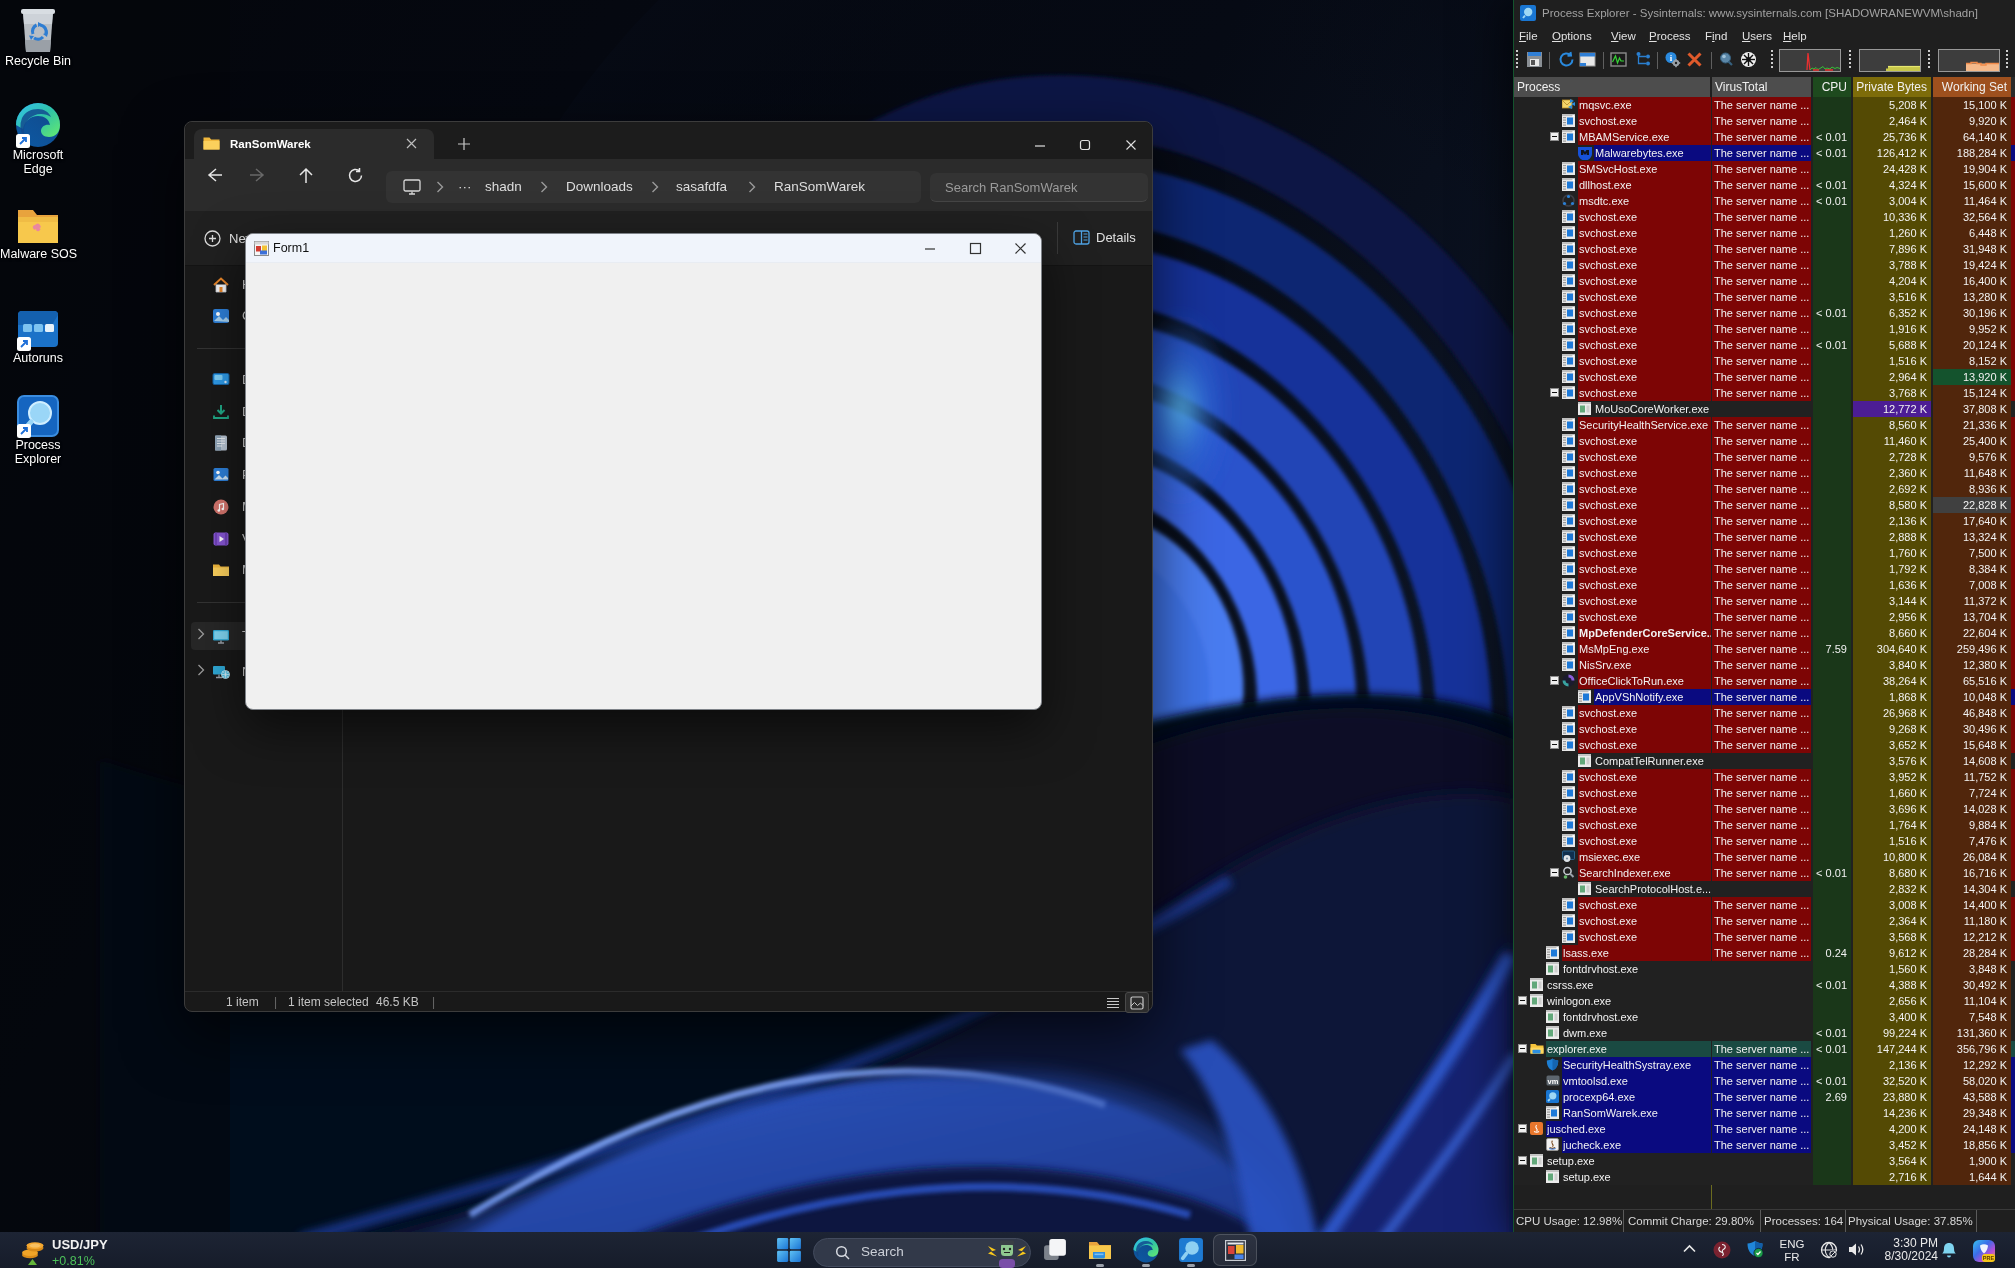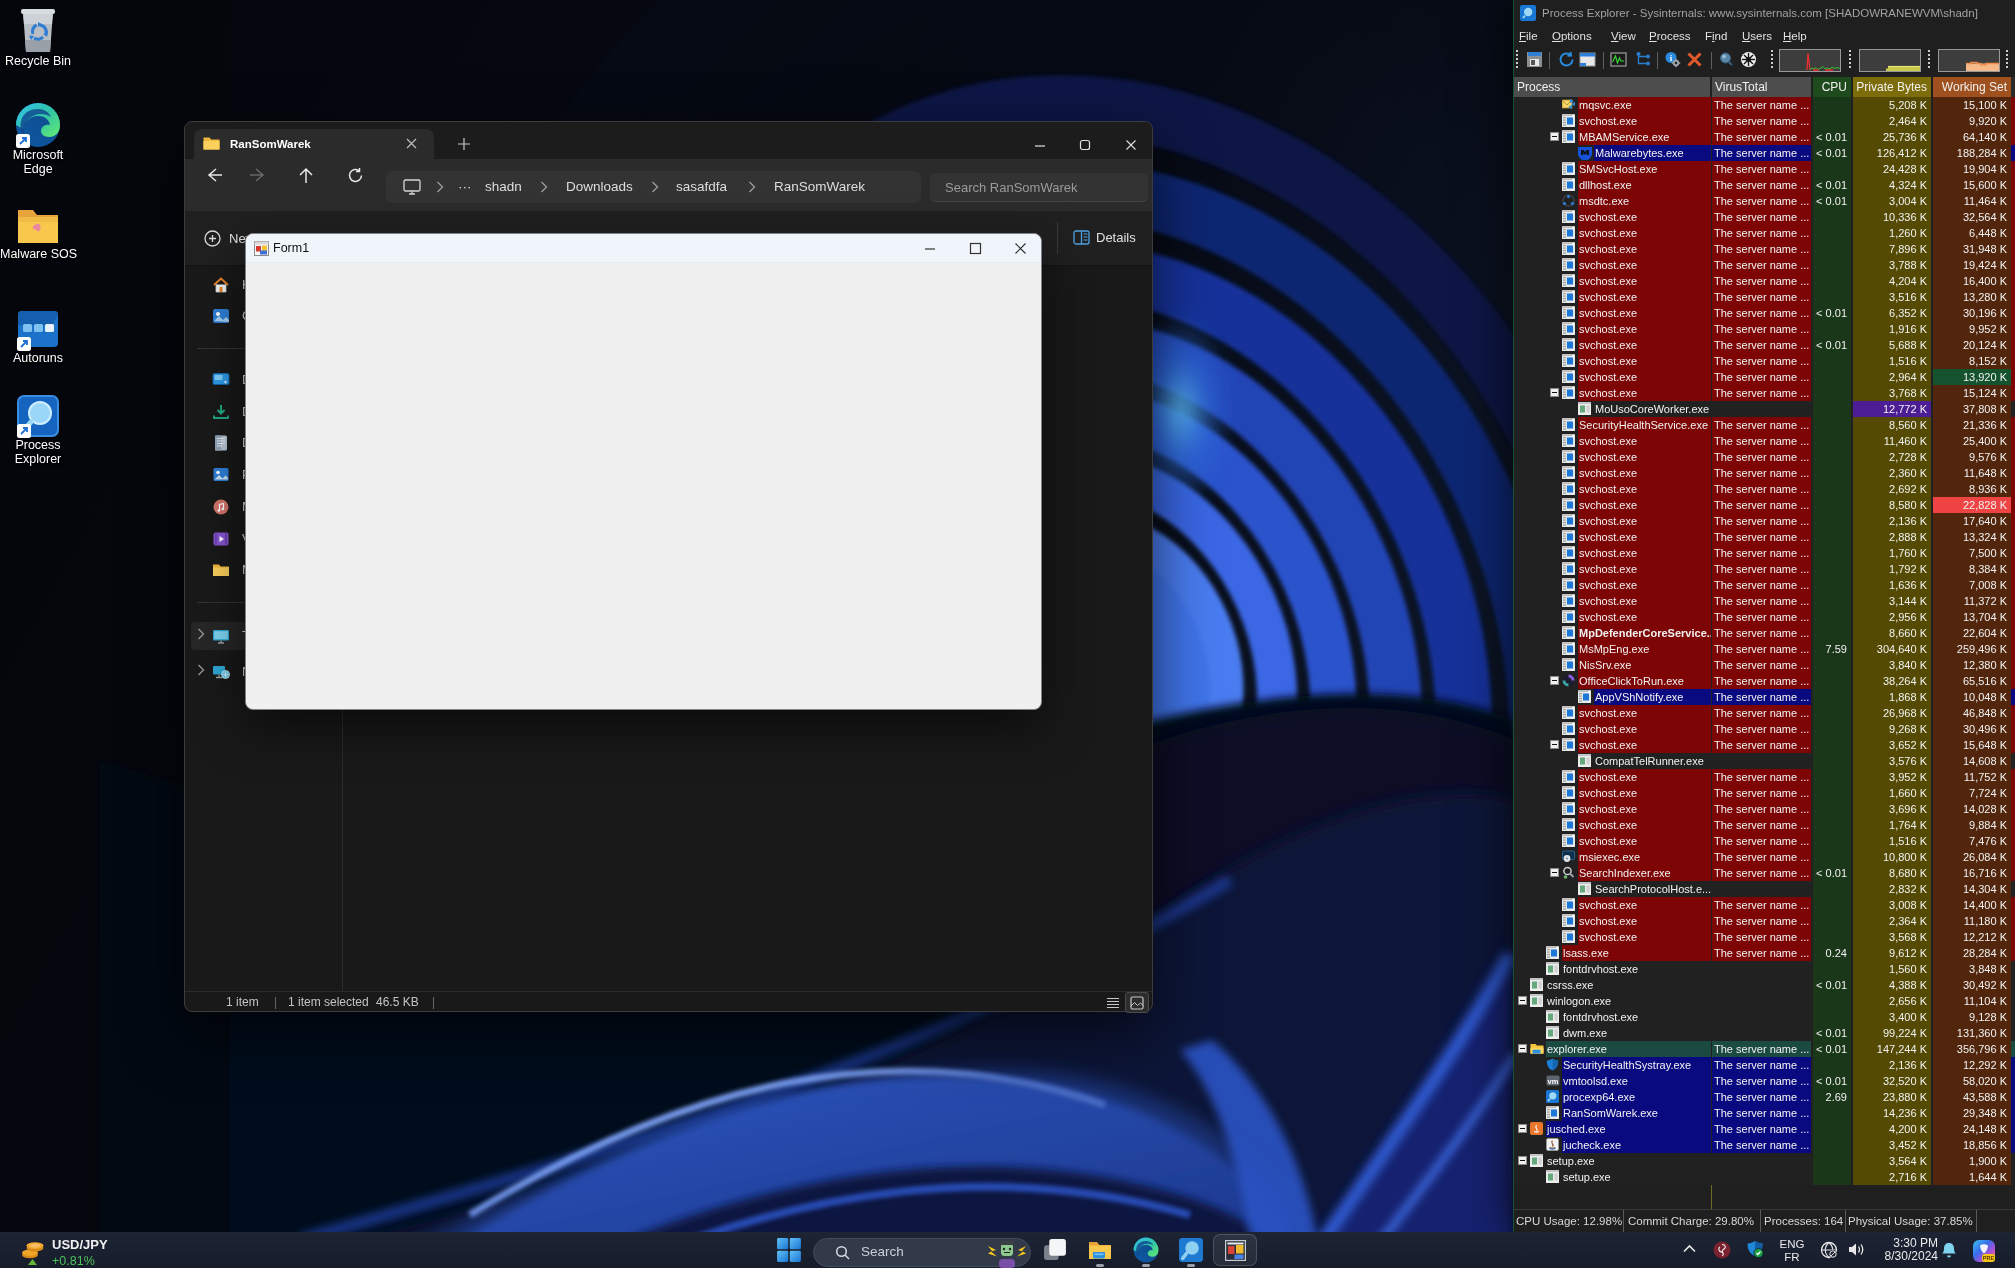--- a/index.html
+++ b/index.html
@@ -948,21 +948,21 @@
           <rect x="10.5" y="1" width="2" height="2" fill="#fff"></rect>
         </svg></span>
 <div style="left:65px;width:132px;">svchost.exe</div>
 </div>
 <div class="prow" style="top:497px;background:#212121;">
 <div style="left:64px;width:133px;background:#7d0505;"></div>
 <div style="left:198px;width:99px;background:#7d0505;padding-left:2px;">The server name ...</div>
 <div style="left:497px;width:5px;background:#7d0505;"></div>
 <div class="num" style="left:299px;width:38px;background:#1a3719;"></div>
 <div class="num" style="left:339px;width:78px;background:#544a04;">8,580 K</div>
-<div class="num" style="left:419px;width:78px;background:#ef4444;">22,828 K</div>
+<div class="num" style="left:419px;width:78px;background:#404040;">22,828 K</div>
 <span class="picon" style="left:48px;"><svg width="13" height="13" viewBox="0 0 13 13">
           <rect x="0" y="0" width="13" height="13" fill="#e9e9e9"></rect>
           <rect x="0" y="0" width="13" height="2" fill="#bfbfbf"></rect>
           <rect x="1" y="3" width="3" height="1.2" fill="#9a9a9a"></rect>
           <rect x="1" y="5.5" width="3" height="1.2" fill="#9a9a9a"></rect>
           <rect x="1" y="8" width="3" height="1.2" fill="#9a9a9a"></rect>
           <rect x="1" y="10.5" width="3" height="1.2" fill="#9a9a9a"></rect>
           <rect x="5" y="3.5" width="6" height="7" fill="#1d79d8"></rect>
           <rect x="10.5" y="1" width="2" height="2" fill="#fff"></rect>
         </svg></span>
@@ -1507,21 +1507,21 @@
           <rect x="0" y="0" width="13" height="13" fill="#ececec"></rect>
           <rect x="0" y="0" width="13" height="2" fill="#c4c4c4"></rect>
           <rect x="2" y="3.5" width="5" height="7" fill="#62a87a"></rect>
           <rect x="8.5" y="3.5" width="3" height="7" fill="#cfcfcf"></rect>
         </svg></span>
 <div style="left:33px;width:164px;">winlogon.exe</div>
 </div>
 <div class="prow" style="top:1009px;background:#212121;">
 <div class="num" style="left:299px;width:38px;background:#1a3719;"></div>
 <div class="num" style="left:339px;width:78px;background:#544a04;">3,400 K</div>
-<div class="num" style="left:419px;width:78px;background:#51260c;">9,128 K</div>
+<div class="num" style="left:419px;width:78px;background:#51260c;">7,548 K</div>
 <span class="picon" style="left:32px;"><svg width="13" height="13" viewBox="0 0 13 13">
           <rect x="0" y="0" width="13" height="13" fill="#ececec"></rect>
           <rect x="0" y="0" width="13" height="2" fill="#c4c4c4"></rect>
           <rect x="2" y="3.5" width="5" height="7" fill="#62a87a"></rect>
           <rect x="8.5" y="3.5" width="3" height="7" fill="#cfcfcf"></rect>
         </svg></span>
 <div style="left:49px;width:148px;">fontdrvhost.exe</div>
 </div>
 <div class="prow" style="top:1025px;background:#212121;">
 <div class="num" style="left:299px;width:38px;background:#1a3719;">&lt; 0.01</div>

